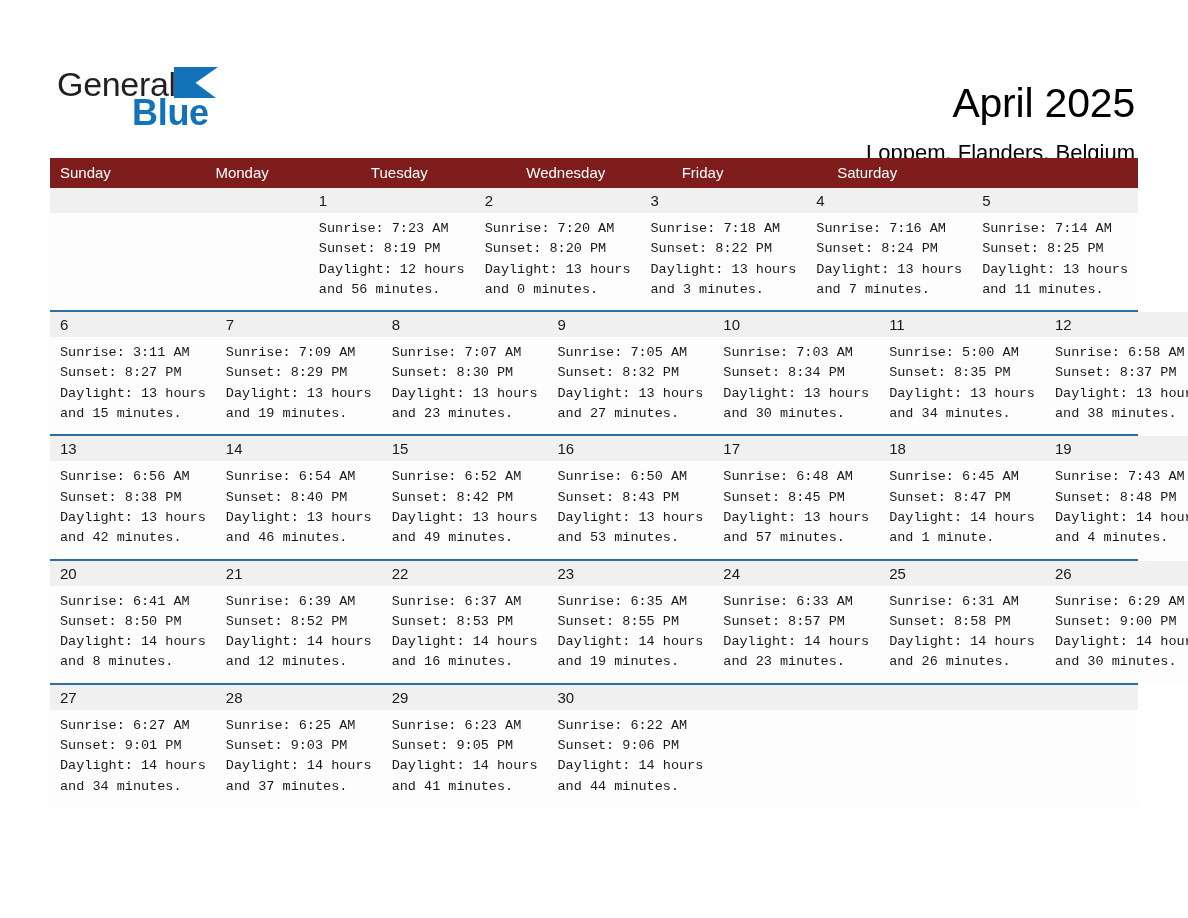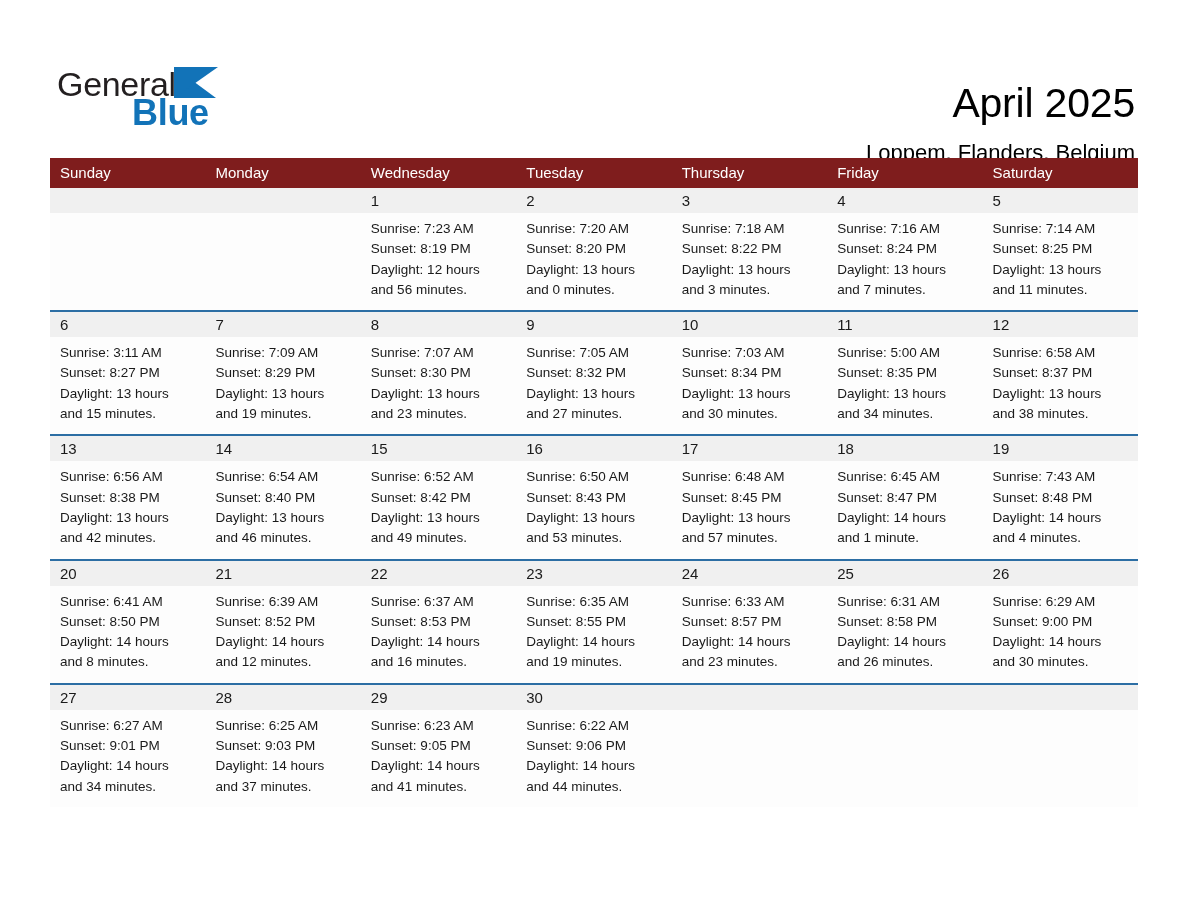--- a/index.html
+++ b/index.html
@@ -134,20 +134,21 @@
     background: #f0f0f0;
   }
   .day-num {
     font-size: 15px;
     line-height: 25px;
     padding-left: 10px;
     color: #1a1a1a;
   }
   .day-body {
     padding: 6px 10px 10px 10px;
+    font-family: Liberation Mono, monospace;
   }
   .day-line {
     font-size: 13.5px;
     line-height: 20.3px;
     color: #1a1a1a;
     white-space: nowrap;
   }
 </style>
 </head>
 <body>
@@ -171,23 +172,22 @@
       <div class="cal-title">April 2025</div>
       <div class="cal-subtitle">Loppem, Flanders, Belgium</div>
     </div>
 
   </div>
 
   <div class="calendar">
     <div class="weekdays">
         <div class="weekday">Sunday</div>
         <div class="weekday">Monday</div>
+        <div class="weekday">Tuesday</div>
         <div class="weekday">Wednesday</div>
-        <div class="weekday">Tuesday</div>
-        <div class="weekday">Thursday</div>
         <div class="weekday">Friday</div>
         <div class="weekday">Saturday</div>
       </div>
     <div class="weeks">
         <div class="week">
           <div class="week-grid">
             <div class="daycell">
               <div class="day-num-band">
                 <div class="day-num"></div>
               </div>

